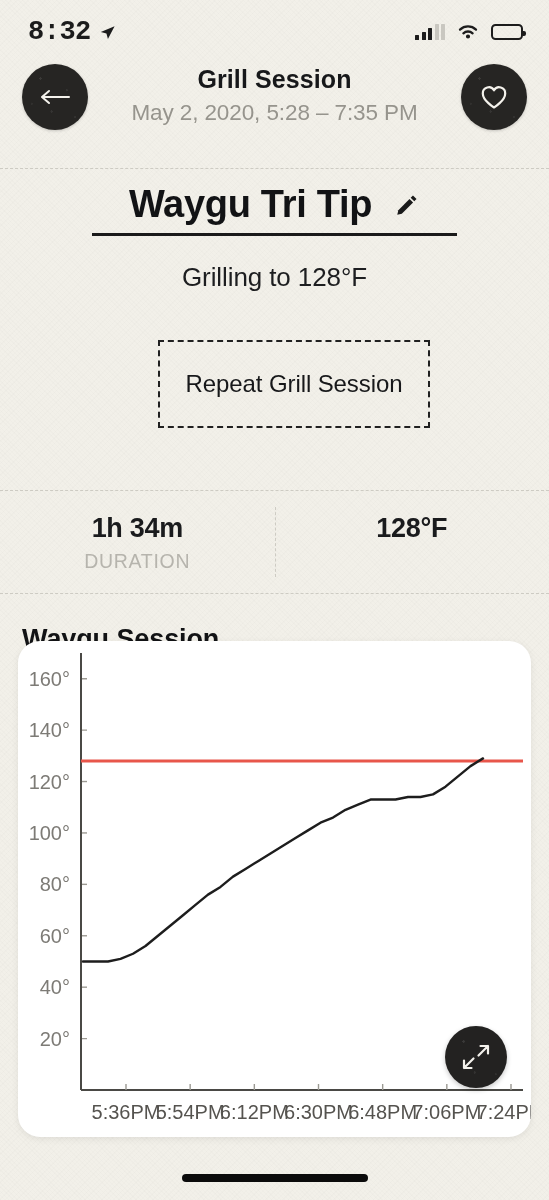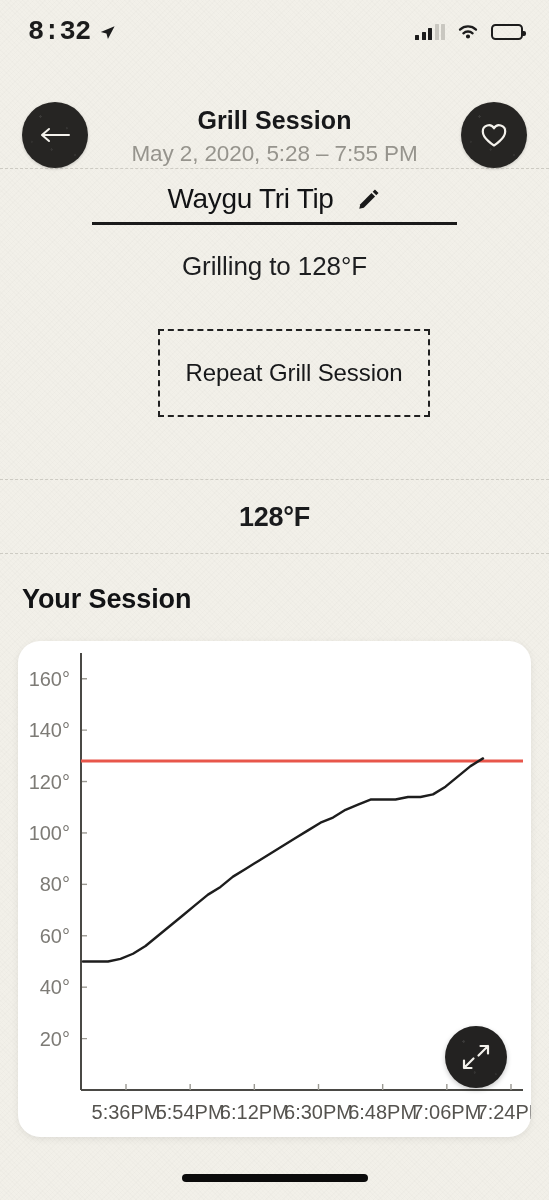--- a/index.html
+++ b/index.html
@@ -37,21 +37,21 @@
     border-radius:4.5px; padding:2px; position:relative;
   }
   .batt::after {
     content:""; position:absolute; right:-4.5px; top:4.5px;
     width:2.5px; height:5px; background:#1c1c1c; border-radius:0 2px 2px 0;
   }
   .batt-fill { height:100%; width:48%; background:#1c1c1c; border-radius:2px; }
 
   
   .header {
-    height:105px; display:flex; align-items:flex-end;
+    height:105px; display:flex; align-items:flex-start;
     justify-content:space-between; padding:0 22px;
     border-bottom:1px dashed #cdcbc3;
   }
   .circle-btn {
     width:66px; height:66px; border-radius:50%;
     background:#262523;
     background-image:
       radial-gradient(circle at 28% 22%, rgba(255,255,255,0.09) 0 1.2px, transparent 1.4px),
       radial-gradient(circle at 68% 40%, rgba(255,255,255,0.07) 0 1px, transparent 1.2px),
       radial-gradient(circle at 45% 72%, rgba(255,255,255,0.07) 0 1.1px, transparent 1.3px),
@@ -70,21 +70,21 @@
     line-height:1.25; letter-spacing:-0.1px;
   }
 
   
   .title-block { padding:14px 0 0; text-align:center; }
   .title-row {
     display:flex; align-items:center; justify-content:center;
     gap:22px; padding-bottom:7px;
   }
   .recipe-title {
-    font-size:28px; font-weight:400; color:#121315;
+    font-size:38px; font-weight:700; color:#121315;
     letter-spacing:-0.3px;
   }
   .pencil { width:26px; height:26px; display:block; }
   .title-rule {
     width:365px; height:2.5px; background:#1a1a1a; margin:0 auto;
   }
   .subtitle {
     margin-top:26px; font-size:26px; color:#1d1e20;
     letter-spacing:-0.1px;
   }
@@ -184,21 +184,21 @@
 </div>
 
 <div class="header">
   <div class="circle-btn">
     <svg width="34" height="24" viewBox="0 0 34 24">
       <path d="M31 12H4M4 12l7-6M4 12l7 6" stroke="#f4f2ec" stroke-width="2" fill="none" stroke-linecap="round" stroke-linejoin="round"></path>
     </svg>
   </div>
   <div class="header-center">
     <div class="h-title">Grill Session</div>
-    <div class="h-sub">May 2, 2020, 5:28 – 7:55 PM</div>
+    <div class="h-sub">May 2, 2020, 5:28 – 7:35 PM</div>
   </div>
   <div class="circle-btn">
     <svg width="30" height="28" viewBox="0 0 30 28">
       <path d="M15 24.5S3.8 17.6 3.8 10.4A6 6 0 0 1 15 7.3a6 6 0 0 1 11.2 3.1C26.2 17.6 15 24.5 15 24.5z" stroke="#f4f2ec" stroke-width="2.2" fill="none" stroke-linejoin="round"></path>
     </svg>
   </div>
 </div>
 
 <div class="title-block">
   <div class="title-row">
@@ -211,25 +211,29 @@
   <div class="title-rule"></div>
   <div class="subtitle">Grilling to 128°F</div>
 </div>
 
 <div class="repeat-wrap">
   <button class="repeat-btn">Repeat Grill Session</button>
 </div>
 
 <div class="stats">
   <div class="stat">
+    <div class="stat-val">1h 34m</div>
+    <div class="stat-lbl">DURATION</div>
+  </div>
+  <div class="stat">
     <div class="stat-val">128°F</div>
   </div>
 </div>
 
-<div class="section-h">Your Session</div>
+<div class="section-h">Waygu Session</div>
 
 <div class="chart-card">
   <svg id="chart" width="513" height="496" viewBox="0 0 513 496">
       <text x="52" y="404.5882352941176" text-anchor="end" font-size="20" fill="#7d7b76" font-family="&quot;Liberation Sans&quot;, sans-serif">20°</text>
       <line x1="63" y1="397.5882352941176" x2="69" y2="397.5882352941176" stroke="#9b9992" stroke-width="1.4"></line>
       <text x="52" y="353.1764705882353" text-anchor="end" font-size="20" fill="#7d7b76" font-family="&quot;Liberation Sans&quot;, sans-serif">40°</text>
       <line x1="63" y1="346.1764705882353" x2="69" y2="346.1764705882353" stroke="#9b9992" stroke-width="1.4"></line>
       <text x="52" y="301.7647058823529" text-anchor="end" font-size="20" fill="#7d7b76" font-family="&quot;Liberation Sans&quot;, sans-serif">60°</text>
       <line x1="63" y1="294.7647058823529" x2="69" y2="294.7647058823529" stroke="#9b9992" stroke-width="1.4"></line>
       <text x="52" y="250.35294117647058" text-anchor="end" font-size="20" fill="#7d7b76" font-family="&quot;Liberation Sans&quot;, sans-serif">80°</text>

